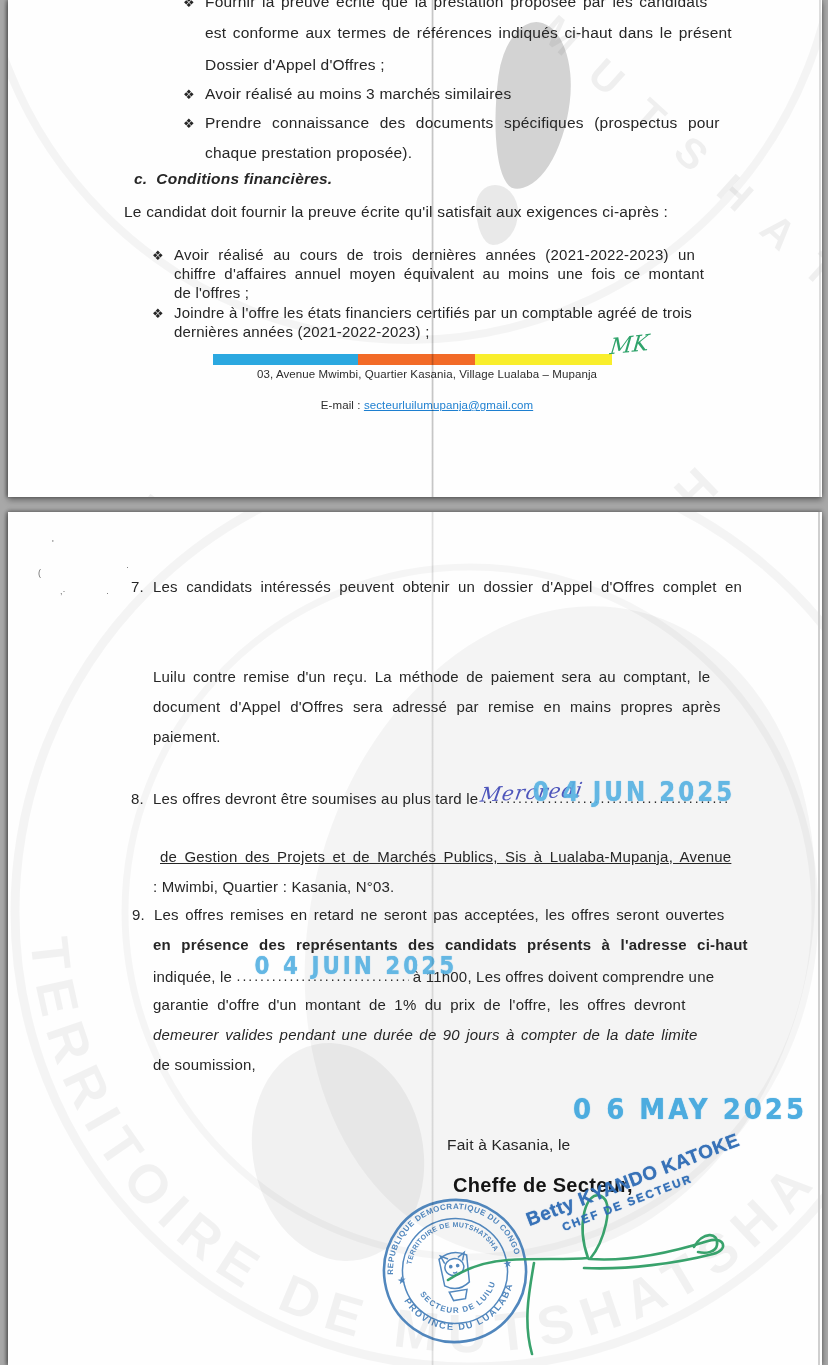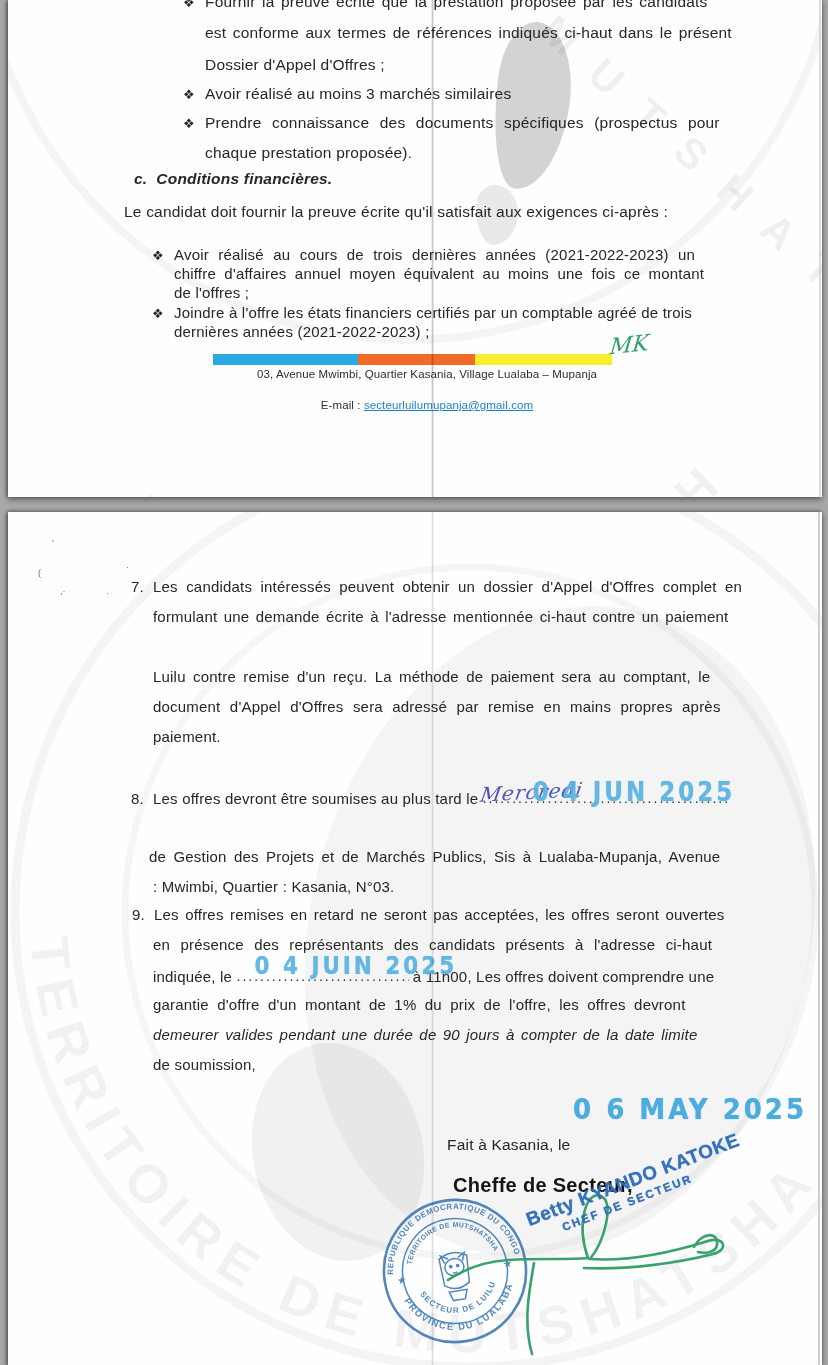--- a/index.html
+++ b/index.html
@@ -125,35 +125,34 @@
 
     <div class="speck" style="left:44px;top:26px;">'</div>
     <div class="speck" style="left:30px;top:56px;">(</div>
     <div class="speck" style="left:52px;top:74px;">,·</div>
     <div class="speck" style="left:118px;top:50px;">·</div>
     <div class="speck" style="left:98px;top:76px;">·</div>
 
     <div class="ln" style="left:123px;top:66px;">
       <span class="num">7.</span><span class="ws4">Les candidats intéressés peuvent obtenir un dossier d'Appel d'Offres complet en</span>
     </div>
-    <div class="ln ws2" style="left:145px;top:96px;">formulant une demande écrite à l'adresse mentionnée ci-haut contre un paiement</div>
     <div class="ln ws3" style="left:145px;top:156px;">Luilu contre remise d'un reçu. La méthode de paiement sera au comptant, le</div>
     <div class="ln ws5" style="left:145px;top:186px;">document d'Appel d'Offres sera adressé par remise en mains propres après</div>
     <div class="ln" style="left:145px;top:216px;">paiement.</div>
 
     <div class="ln" style="left:123px;top:276px;">
       <span class="num">8.</span><span>Les offres devront être soumises au plus tard le </span><span class="dotzone" style="width:245px;"><span class="dots" style="width:245px;">...........................................................</span><span class="handwrite" style="left:-2px;top:-8px;font-size:20px;">Mercredi</span><span class="stamp-date" style="left:50px;top:-9px;font-size:23px;">0 4 JUN 2025</span></span>
     </div>
-    <div class="ln ws3" style="left:141px;top:336px;">de Gestion des Projets et de Marchés Publics, Sis à Lualaba-Mupanja, Avenue</div>
+    <div class="ln ws3" style="left:152px;top:336px;text-decoration:underline;">de Gestion des Projets et de Marchés Publics, Sis à Lualaba-Mupanja, Avenue</div>
     <div class="ln" style="left:145px;top:366px;">: Mwimbi, Quartier : Kasania, N°03.</div>
 
     <div class="ln" style="left:124px;top:394px;">
       <span class="num">9.</span><span class="ws2">Les offres remises en retard ne seront pas acceptées, les offres seront ouvertes</span>
     </div>
-    <div class="ln ws6" style="left:145px;top:424px;">en présence des représentants des candidats présents à l'adresse ci-haut</div>
+    <div class="ln ws6" style="left:145px;top:424px;font-weight:bold;">en présence des représentants des candidats présents à l'adresse ci-haut</div>
     <div class="ln" style="left:145px;top:454px;">
       <span>indiquée, le </span><span class="dotzone" style="width:172px;"><span class="dots" style="width:172px;">......................................</span><span class="stamp-date" style="left:18px;top:-13px;font-size:21.5px;">0 4 JUIN 2025</span></span><span> à 11h00, Les offres doivent comprendre une</span>
     </div>
     <div class="ln ws4" style="left:145px;top:484px;">garantie d'offre d'un montant de 1% du prix de l'offre, les offres devront</div>
     <div class="ln ws2" style="left:145px;top:514px;font-style:italic;">demeurer valides pendant une durée de 90 jours à compter de la date limite</div>
     <div class="ln" style="left:145px;top:544px;">de soumission,</div>
 
     <div class="ln big" style="left:439px;top:596px;margin-top:28px;">Fait à Kasania, le</div>
     <div class="dateline-stamp">0 6 MAY 2025</div>
 

